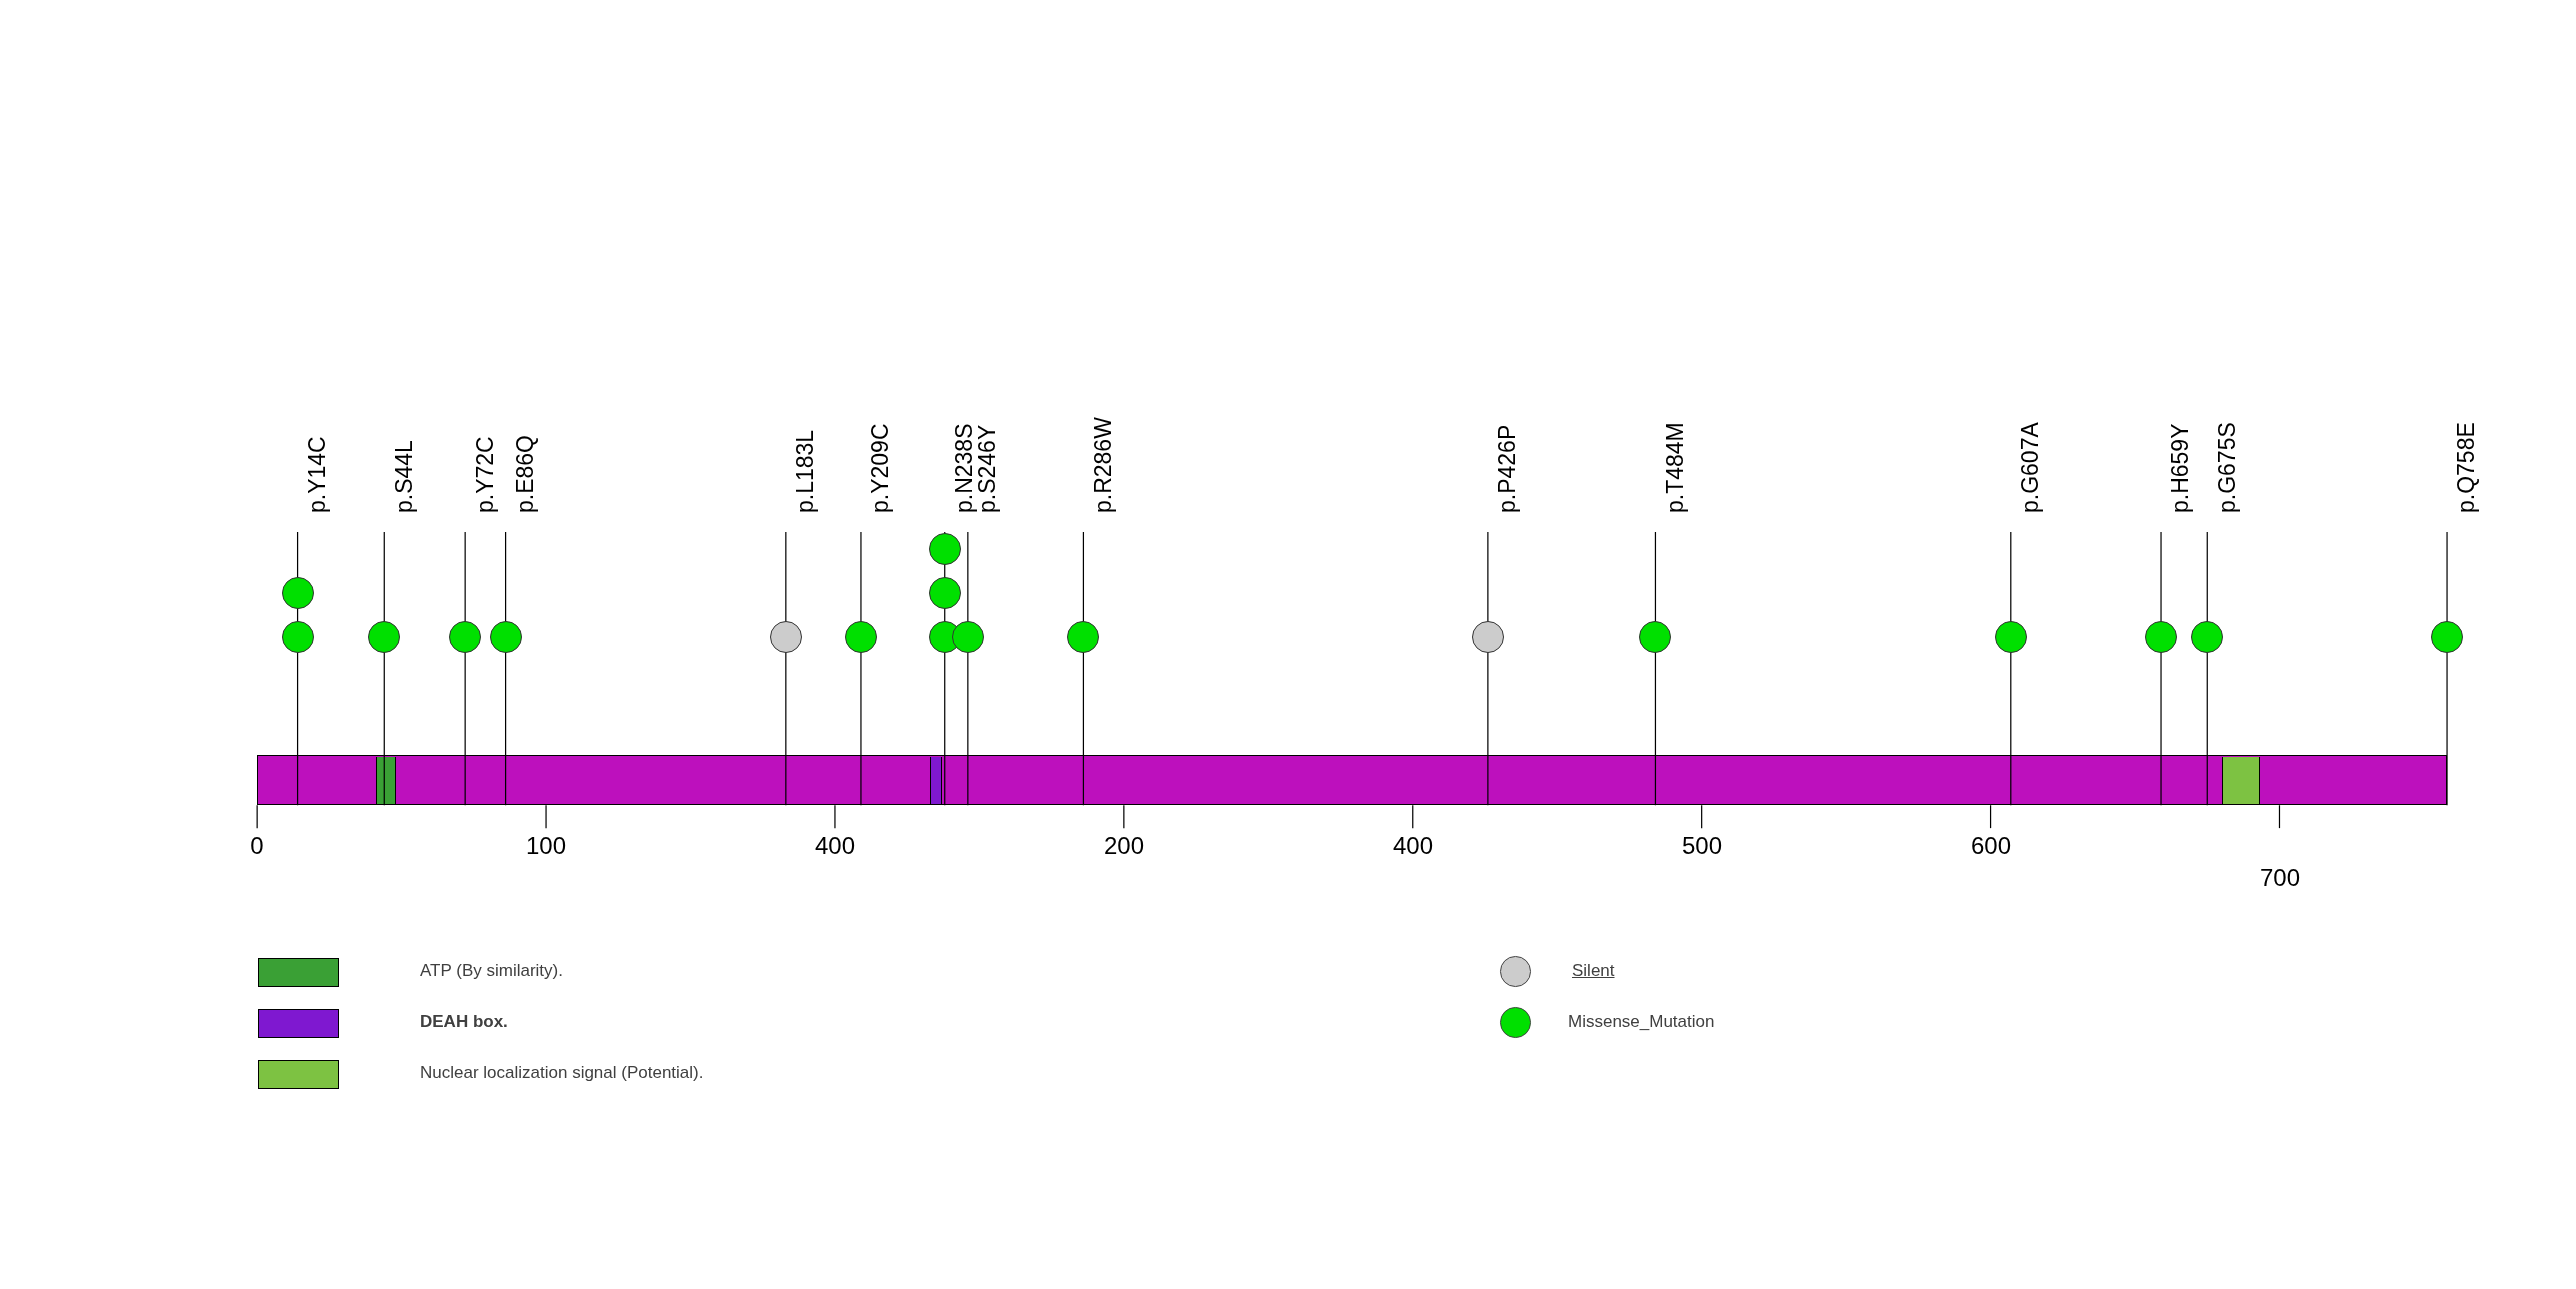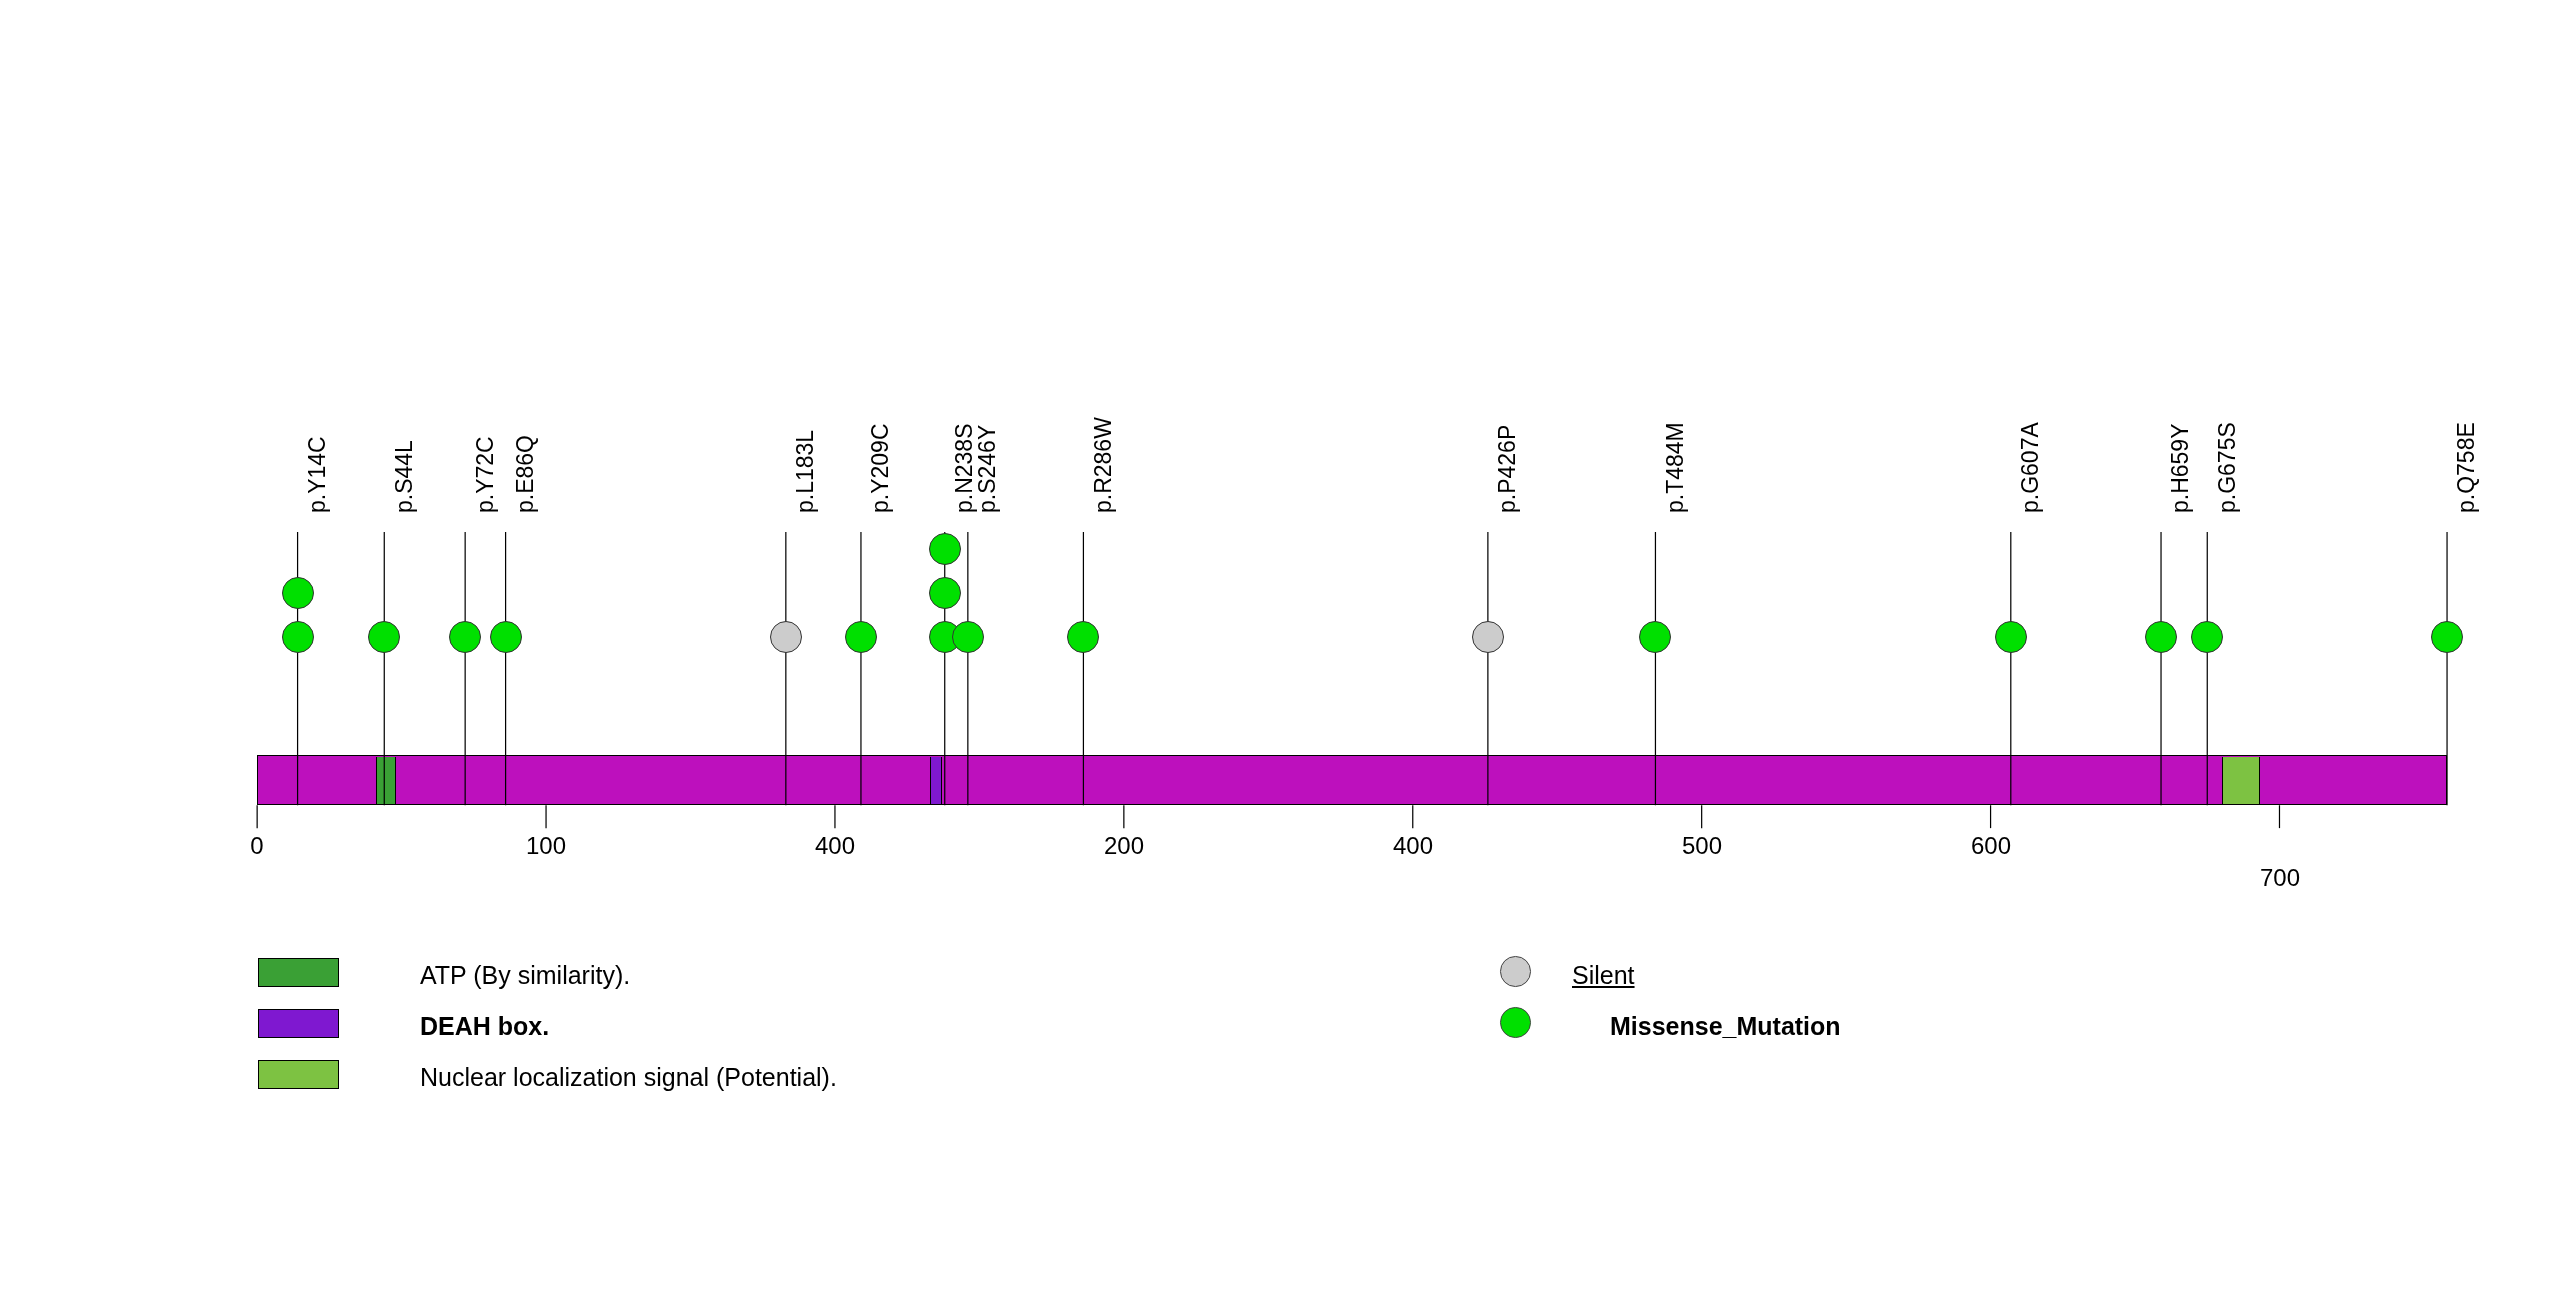--- a/index.html
+++ b/index.html
@@ -22,22 +22,22 @@
     position:absolute;
     font-family:"Liberation Sans", sans-serif;
     font-size:24px;
     color:#000000;
     white-space:nowrap;
     text-align:center;
   }
   .legend-text{
     position:absolute;
     font-family:"Liberation Sans", sans-serif;
-    font-size:25px;
-    color:#000000;
+    font-size:17px;
+    color:#404040;
     white-space:nowrap;
   }
   .legend-swatch{
     position:absolute;
     border:0.8px solid #000000;
     box-sizing:border-box;
   }
   .legend-dot{
     position:absolute;
     border:0.8px solid #444444;
@@ -147,17 +147,17 @@
       <div class="legend-text" style="left: 420px; top: 961px;">ATP (By similarity).</div>
       <div class="legend-swatch" style="left: 258px; top: 1009px; width: 81px; height: 29px; background: rgb(127, 24, 208);"></div>
       <div class="legend-text" style="left: 420px; top: 1012px; font-weight: bold;">DEAH box.</div>
       <div class="legend-swatch" style="left: 258px; top: 1060px; width: 81px; height: 29px; background: rgb(125, 194, 66);"></div>
       <div class="legend-text" style="left: 420px; top: 1063px;">Nuclear localization signal (Potential).</div>
     </div>
   <div id="legend-variants">
       <div class="legend-dot" style="left: 1500px; top: 956px; width: 30.5px; height: 30.5px; background: rgb(204, 204, 204);"></div>
       <div class="legend-text" style="left: 1572px; top: 961px; text-decoration: underline;">Silent</div>
       <div class="legend-dot" style="left: 1500px; top: 1007px; width: 30.5px; height: 30.5px; background: rgb(0, 224, 0);"></div>
-      <div class="legend-text" style="left: 1610px; top: 1012px; font-weight: bold;">Missense_Mutation</div>
+      <div class="legend-text" style="left: 1568px; top: 1012px;">Missense_Mutation</div>
     </div>
 
 </div>
 
 
 </body></html>

